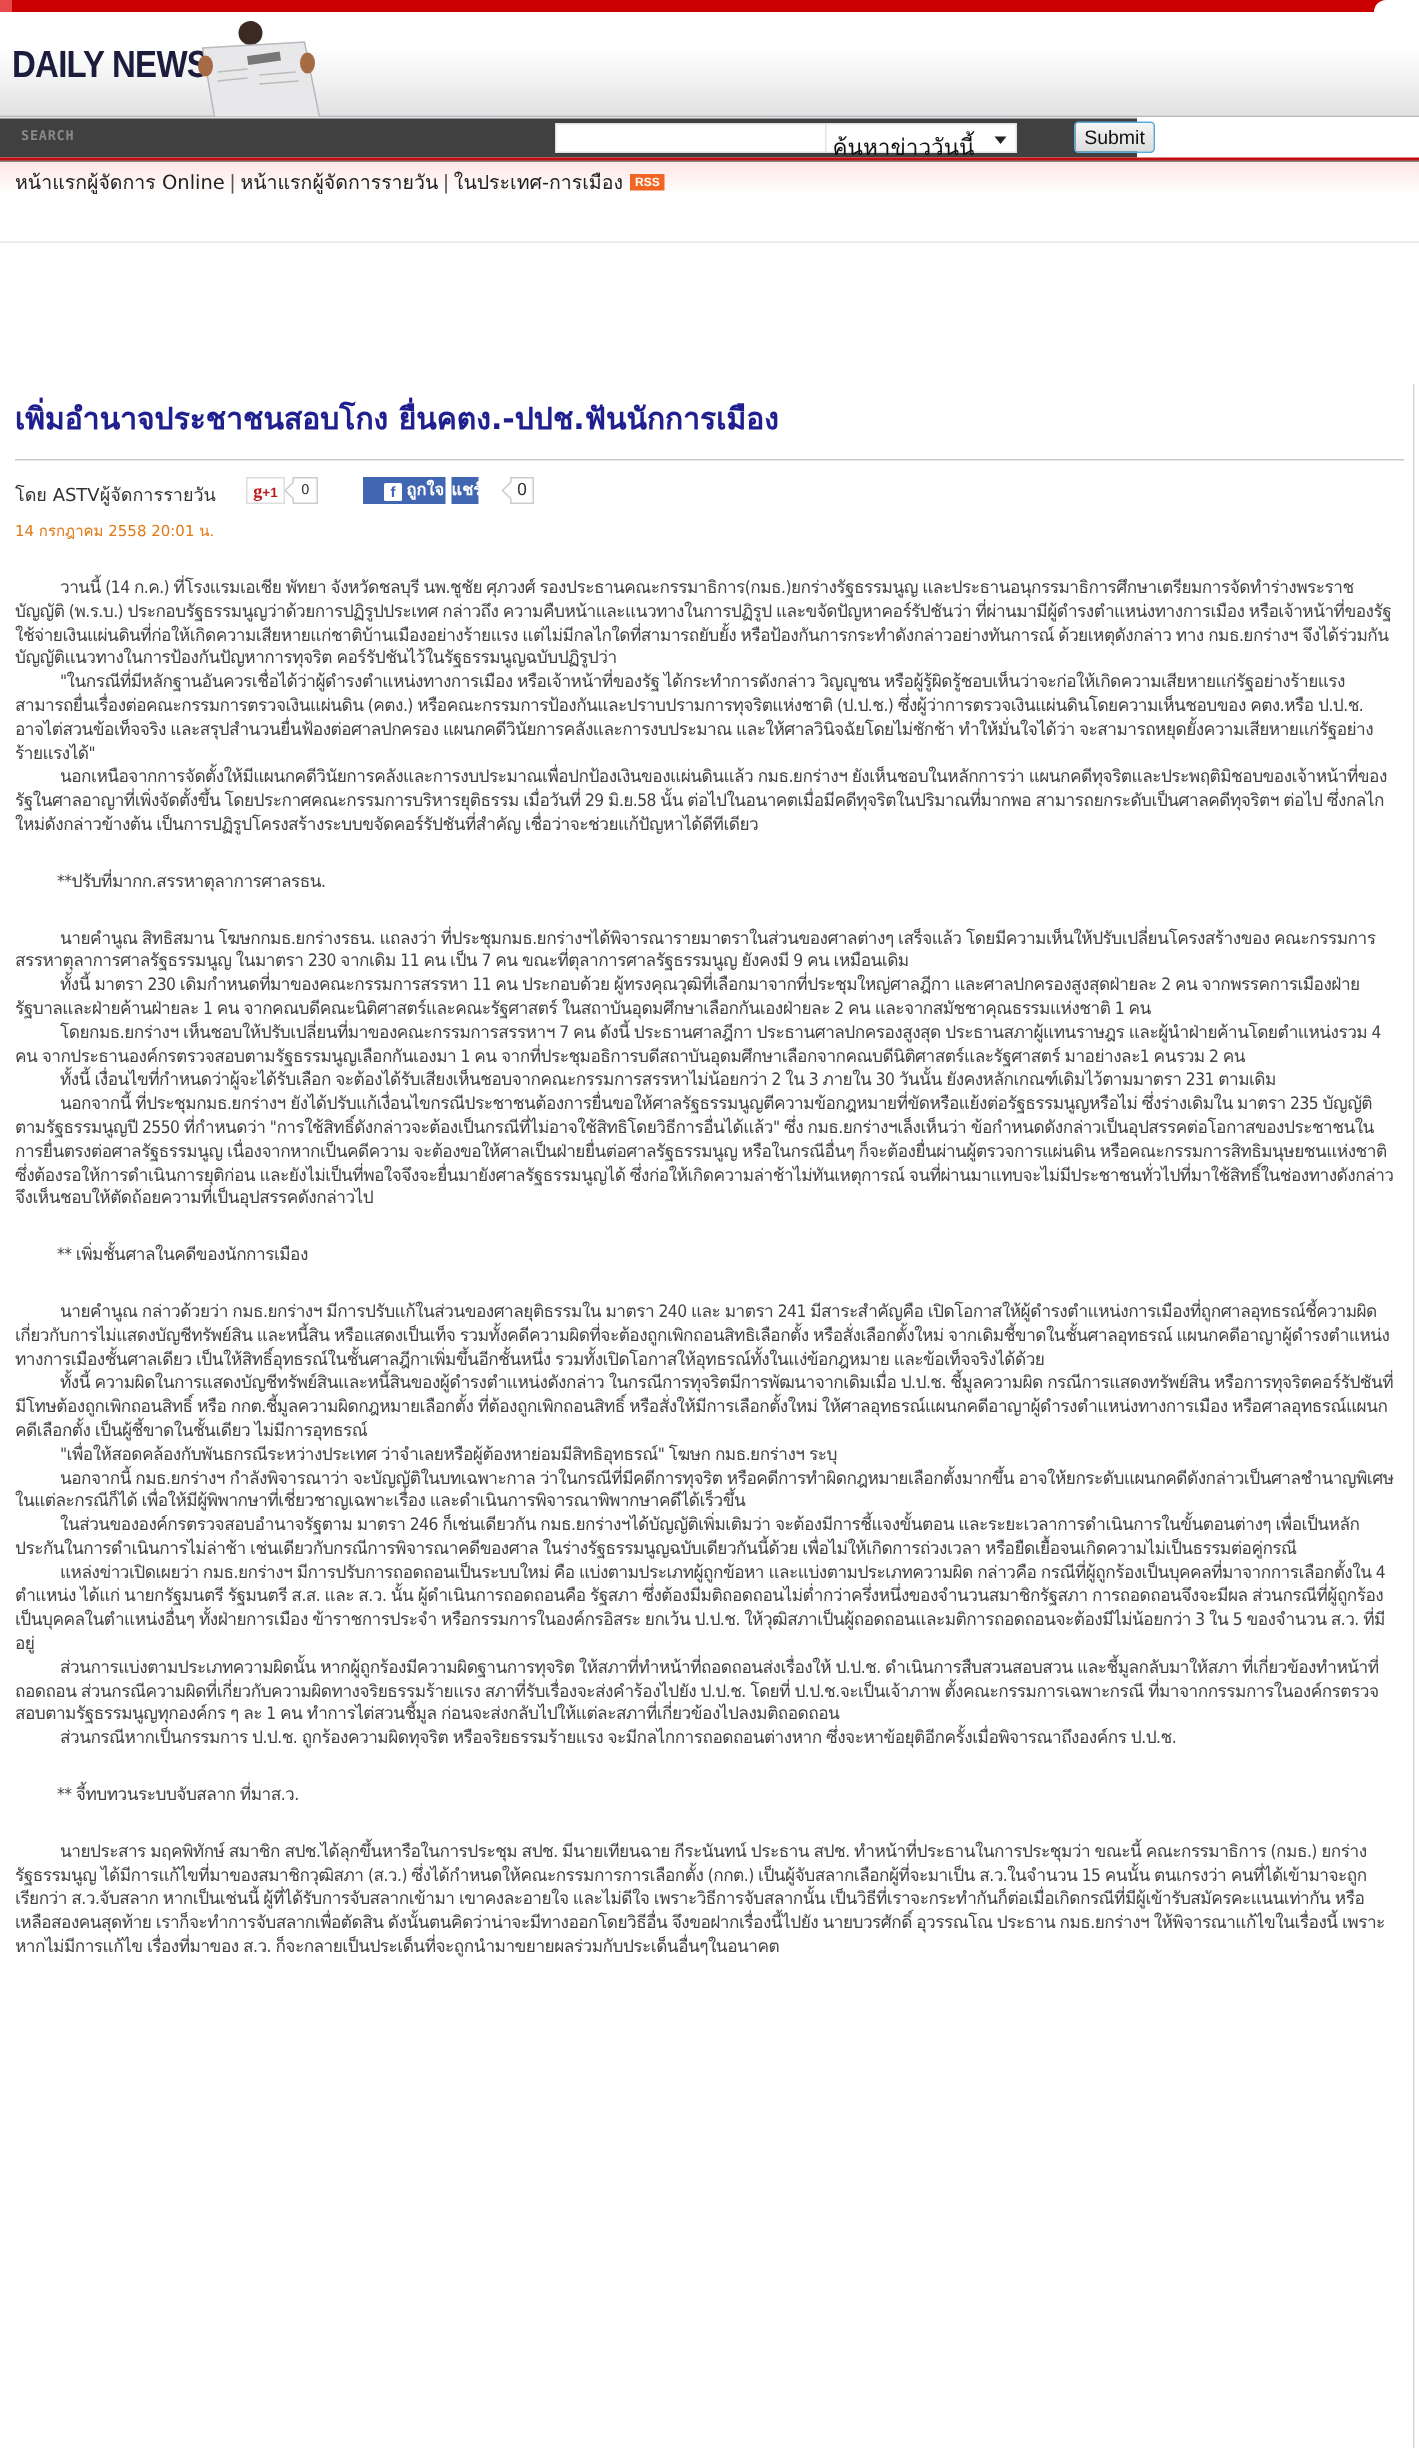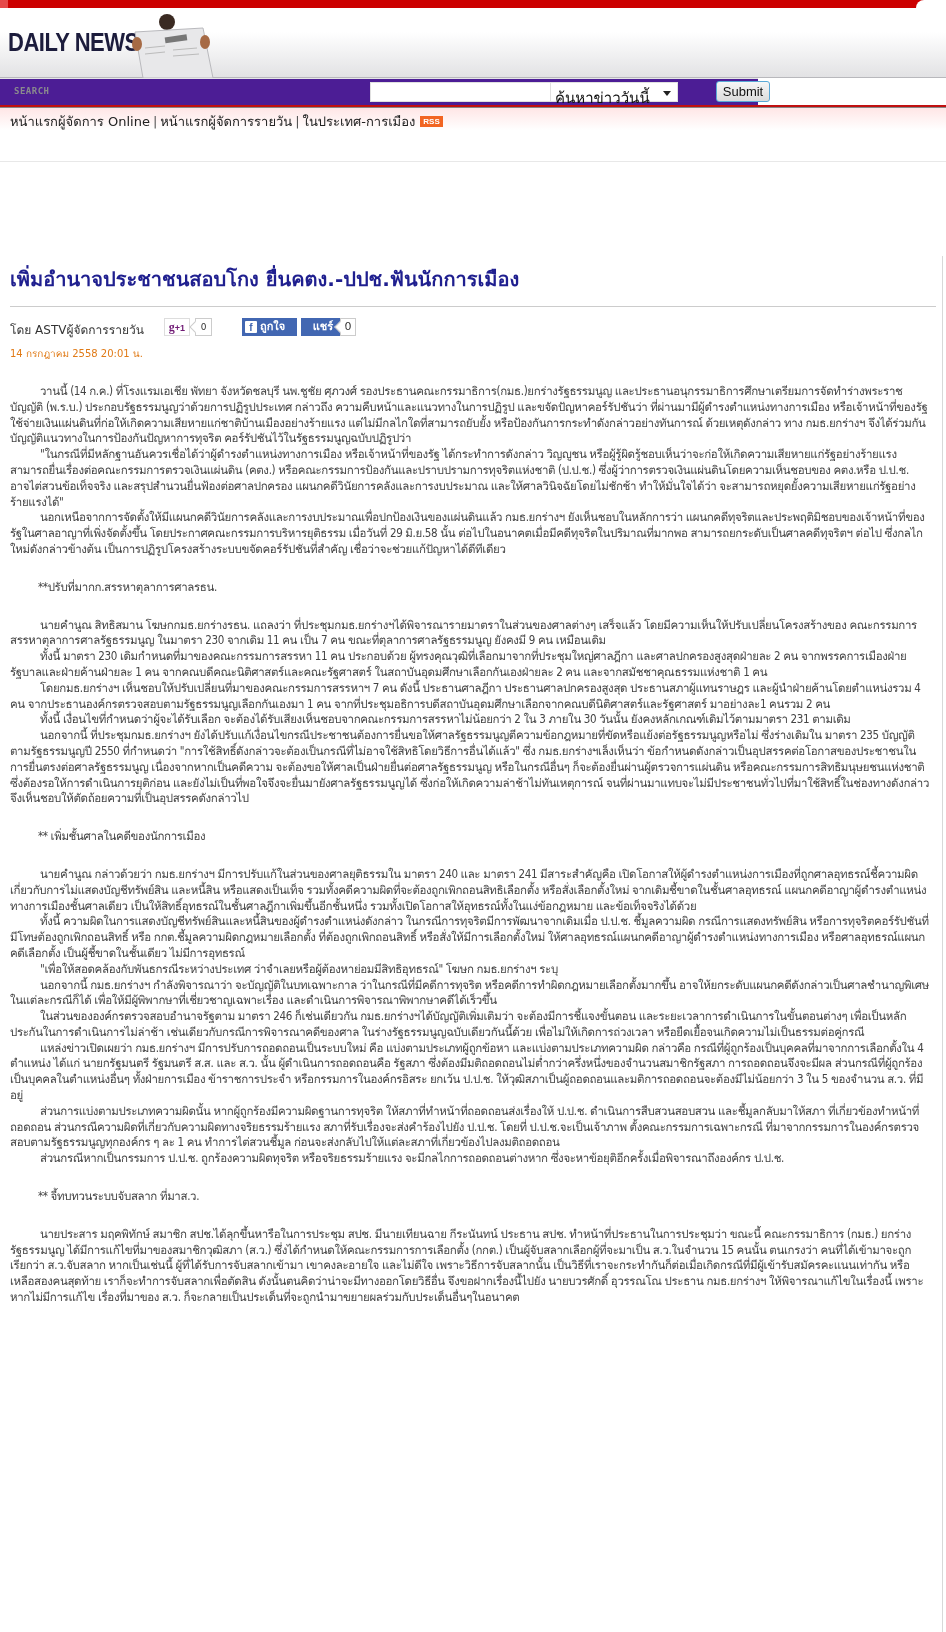--- a/index.html
+++ b/index.html
@@ -9,21 +9,21 @@
   .topbar { position: absolute; left: 0; top: 0; width: 946px; height: 8px; background: #cc0000; }
   .topbar .corner { position: absolute; right: 0; top: 0; width: 30px; height: 8px; background: #fff; border-top-left-radius: 14px; }
   .topbar .left-accent { position: absolute; left: 0; top: 0; width: 8px; height: 8px; background: #e64a4a; }
 
   .masthead { position: absolute; left: 0; top: 8px; width: 946px; height: 70px;
     background: linear-gradient(#ffffff 0%, #ffffff 35%, #e2e2e4 100%); border-bottom: 1px solid #b8b8bc; }
   .logo { position: absolute; left: 8px; top: 22px; font-family: "Liberation Sans", sans-serif;
     font-weight: bold; font-size: 22px; letter-spacing: -0.5px; color: #1c1c3c; transform: scaleY(1.15); }
   .reader { position: absolute; left: 125px; top: 6px; width: 92px; height: 64px; }
 
-  .searchbar { position: absolute; left: 0; top: 78px; width: 758px; height: 27px; background: #4c1d95; border-top: 1px solid #e5e5e7; }
+  .searchbar { position: absolute; left: 0; top: 78px; width: 758px; height: 27px; background: #404040; border-top: 1px solid #e5e5e7; }
   .search-label { position: absolute; left: 14px; top: 7px; font-family: "DejaVu Sans Mono", monospace; font-size: 9px; font-weight: bold; color: #8a8a8e; letter-spacing: 0.5px; }
   .search-input { position: absolute; left: 370px; top: 3px; width: 205px; height: 20px; background: #fff; border: 1px solid #e0e0e0; font-size: 12px; padding: 0 4px; }
   .select-box { position: absolute; left: 550px; top: 3px; width: 128px; height: 20px; background: #fff; border: 1px solid #e0e0e0; font-size: 15px; padding: 3px 4px; color: #111; }
   .select-box .arrow { position: absolute; right: 6px; top: 8px; width: 0; height: 0; border-left: 4px solid transparent; border-right: 4px solid transparent; border-top: 5px solid #222; }
   .submit-btn { position: absolute; left: 716px; top: 2px; width: 54px; height: 21px; border: 1px solid #5aa9d6; border-radius: 3px;
     background: linear-gradient(#f6f6f6, #dcdcdc); font-family: "Liberation Sans", sans-serif; font-size: 13px; color: #111; text-align: center; line-height: 19px; }
 
   .redline { position: absolute; left: 0; top: 105px; width: 946px; height: 3px; background: #c01010; border-bottom: 1px solid #888; }
   .navbar { position: absolute; left: 0; top: 108px; width: 946px; height: 22px; background: linear-gradient(#ffe6e6, #ffffff); }
   .nav { position: absolute; left: 10px; top: 3px; font-size: 13px; color: #222; white-space: nowrap; }
@@ -31,27 +31,27 @@
   .nav .sep { color: #555; margin: 0 3px; }
   .rss { display: inline-block; background: #f26522; color: #fff; font-size: 8px; font-weight: bold; padding: 1px 3px; margin-left: 5px; vertical-align: 2px; font-family: "Liberation Sans", sans-serif; }
 
   .navline { position: absolute; left: 0; top: 161px; width: 946px; height: 1px; background: #e8e8e8; }
   .vline { position: absolute; left: 942px; top: 256px; width: 1px; height: 1376px; background: #d8d8d8; }
 
   .headline { position: absolute; left: 10px; top: 263px; font-size: 20px; font-weight: bold; color: #1f1f8f; white-space: nowrap; }
   .hr { position: absolute; left: 10px; top: 306px; width: 926px; height: 1px; background: #cccccc; }
 
   .byline { position: absolute; left: 10px; top: 320px; font-size: 12px; color: #333; white-space: nowrap; }
-  .gplus { position: absolute; left: 164px; top: 318px; width: 26px; height: 18px; border: 1px solid #ddd; background: #fff; color: #701a75; font-weight: bold; font-size: 12px; text-align: center; line-height: 16px; font-family: "Liberation Serif", serif; }
+  .gplus { position: absolute; left: 164px; top: 318px; width: 26px; height: 18px; border: 1px solid #ddd; background: #fff; color: #b91c1c; font-weight: bold; font-size: 12px; text-align: center; line-height: 16px; font-family: "Liberation Serif", serif; }
   .gplus small { font-size: 9px; font-family: "Liberation Sans", sans-serif; }
   .count { position: absolute; top: 318px; height: 18px; border: 1px solid #ccc; background: #fff; font-size: 9px; color: #333; text-align: center; line-height: 16px; }
   .count::before { content: ""; position: absolute; left: -5px; top: 4px; width: 7px; height: 7px; background: #fff; border-left: 1px solid #ccc; border-bottom: 1px solid #ccc; transform: rotate(45deg); }
-  .fb-like { position: absolute; left: 242px; top: 318px; width: 55px; height: 18px; background: #4267b2; color: #fff; font-size: 11px; font-weight: bold; line-height: 18px; padding-left: 3px; }
+  .fb-like { position: absolute; left: 242px; top: 318px; width: 55px; height: 18px; background: #4267b2; color: #fff; font-size: 11px; font-weight: bold; line-height: 18px; padding-left: 14px; }
   .fb-like .f { display: inline-block; width: 12px; height: 12px; background: #fff; color: #4267b2; font-size: 10px; text-align: center; line-height: 13px; border-radius: 1px; margin-right: 3px; vertical-align: -1px; font-family: "Liberation Sans", sans-serif; }
-  .fb-share { position: absolute; left: 301px; top: 318px; width: 44px; height: 18px; background: #4267b2; color: #fff; font-size: 11px; font-weight: bold; line-height: 18px; text-align: center; }
+  .fb-share { position: absolute; left: 301px; top: 318px; width: 18px; height: 18px; background: #4267b2; color: #fff; font-size: 11px; font-weight: bold; line-height: 18px; text-align: center; }
 
   .dateline { position: absolute; left: 10px; top: 346px; font-size: 10px; color: #e07a16; white-space: nowrap; }
 
   .article { position: absolute; left: 10px; top: 384px; width: 920px; font-family: "DejaVu Sans Condensed", "DejaVu Sans", sans-serif; font-size: 11.5px; line-height: 15.8px; color: #444; letter-spacing: -0.35px; }
   .article p { text-indent: 30px; text-align: left; }
   .article .sub { margin: 22px 0 22px 28px; text-indent: 0; }
 </style>
 </head>
 <body>
 

